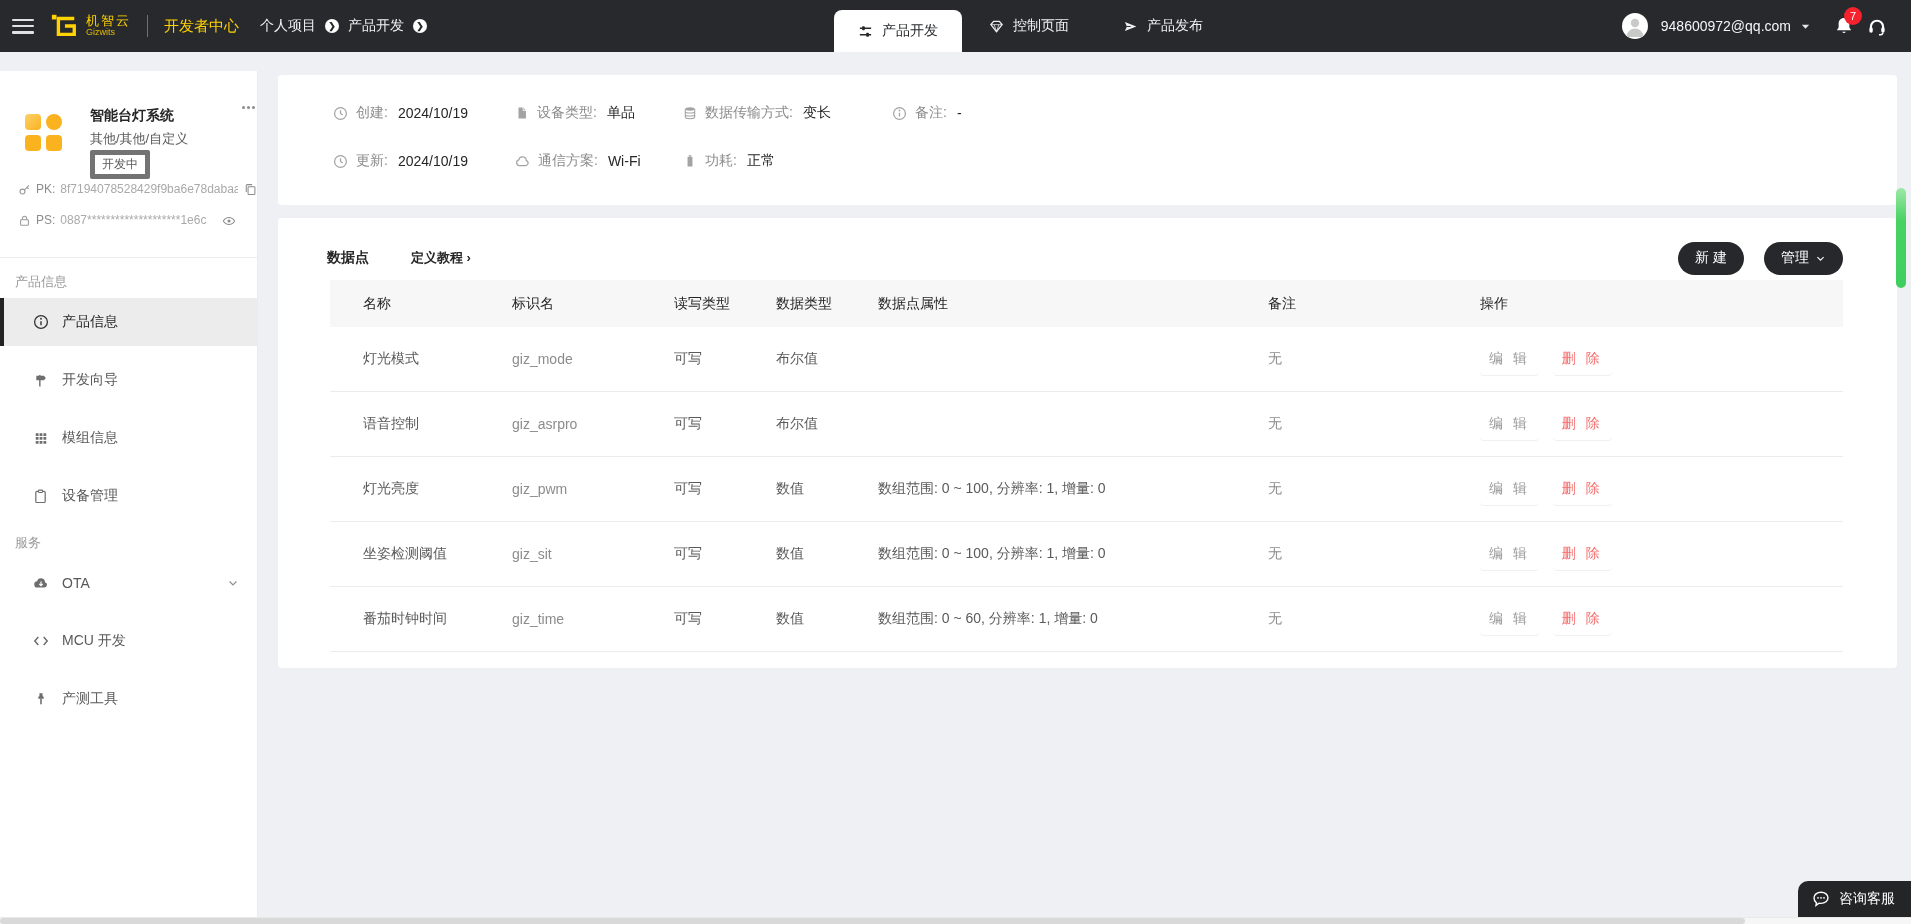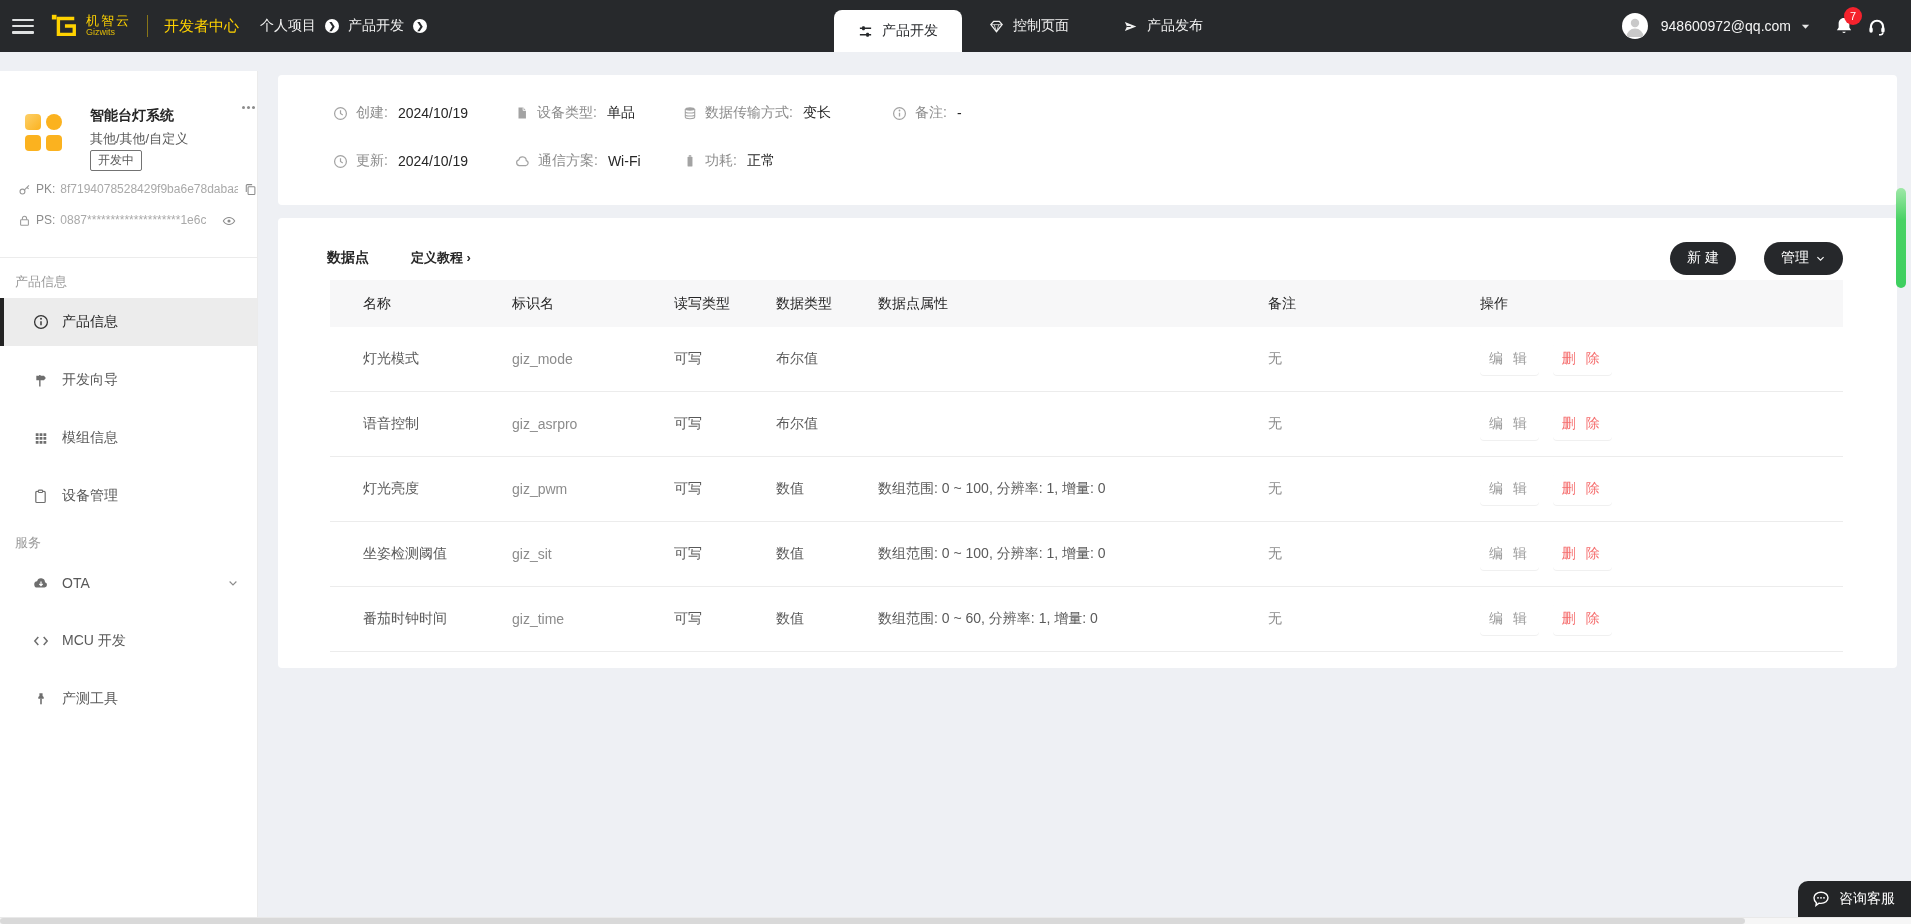--- a/index.html
+++ b/index.html
@@ -35,21 +35,21 @@
   
   .sidebar { position:absolute; top:52px; left:0; width:258px; bottom:7px; background:#fff; border-right:1px solid #ebebeb; z-index:4;margin-top:19px; }
   .product-icon { position:absolute; left:25px; top:43px; width:38px; height:38px; display:grid; grid-template-columns:16px 16px; grid-template-rows:16px 16px; gap:5px; }
   .pi-shape { background:#fbb21f; border-radius:4px; }
   .pi-shape.tl { background:linear-gradient(135deg,#fdd069,#fbb21f); }
   .pi-shape.tr { border-radius:50%; }
   .product-name { position:absolute; left:90px; top:36px; font-size:14px; font-weight:bold; color:#262626; }
   .more-btn { position:absolute; left:242px; top:28px; color:#8c8c8c; cursor:pointer; width:16px; height:16px; display:flex; align-items:center; }
   .more-btn i { width:3px; height:3px; border-radius:50%; background:#8c8c8c; box-shadow:5px 0 0 #8c8c8c, 10px 0 0 #8c8c8c; display:block; }
   .product-cat { position:absolute; left:90px; top:59px; font-size:13px; color:#595959; }
-  .product-badge { position:absolute; left:90px; top:79px; font-size:12px; color:#595959; border:1px solid #737373; border-radius:2px; padding:1px 7px; }
+  .product-badge { position:absolute; left:90px; top:79px; font-size:12px; color:#595959; border:5px solid #737373; border-radius:2px; padding:1px 7px; }
   .key-row { position:absolute; left:18px; display:flex; align-items:center; font-size:12px; color:#8c8c8c; white-space:nowrap; }
   .key-row .kicon { display:flex; margin-right:5px; color:#9a9a9a; }
   .key-row .kval { color:#a9a9a9; margin-left:5px; max-width:178px; overflow:hidden; }
   .row-pk { top:111px; } .row-ps { top:142px; }
   .copy-btn { position:absolute; left:244px; top:112px; cursor:pointer; color:#8c8c8c; display:flex; }
   .eye-btn  { position:absolute; left:222px; top:143px; cursor:pointer; color:#8c8c8c; display:flex; }
   .side-divider { position:absolute; left:0; right:0; top:186px; height:1px; background:#ececec; }
   .menu { position:absolute; top:187px; left:0; right:0; }
   .menu-title { margin:14px 0 6px 15px; font-size:13px; color:#999; height:20px; line-height:20px; }
   .menu-title.second { margin-top:13px; }
@@ -67,21 +67,21 @@
   .ov-grid { display:grid; grid-template-columns:182px 168px 209px auto; row-gap:30px; font-size:14px; }
   .ov-cell { display:flex; align-items:center; white-space:nowrap; }
   .ov-cell .oicon { display:flex; color:#a3a3a3; margin-right:8px; }
   .ov-label { color:#8c8c8c; }
   .ov-value { color:#262626; margin-left:10px; }
 
   .card2 { margin-top:13px; height:450px; }
   .dp-header { display:flex; align-items:center; padding:20px 54px 0 49px; height:60px; }
   .dp-tab { font-size:14px; font-weight:bold; color:#262626; cursor:pointer; }
   .dp-tutorial { font-size:13px; font-weight:bold; color:#262626; margin-left:42px; cursor:pointer; }
-  .dp-actions { margin-left:auto; display:flex; gap:28px;align-items:flex-end; }
+  .dp-actions { margin-left:auto; display:flex; gap:20px;align-items:flex-end; }
   .btn-dark { background:#26282b; color:#fff; border:none; border-radius:17px; height:33px; font-size:14px; padding:0 17px; cursor:pointer; font-family:inherit; display:flex; align-items:center; gap:6px; }
   .btn-dark .bchev { display:flex; }
 
   .dp-table { margin:2px 54px 0 52px; font-size:14px; }
   .t-row { display:grid; grid-template-columns:182px 162px 102px 102px 390px 212px 1fr; align-items:center; }
   .t-head { height:47px; background:#f7f7f8; color:#262626; }
   .t-body { height:65px; border-bottom:1px solid #ececec; color:#5a5a5a; }
   .t-cell:first-child { padding-left:33px; }
   .c-ident { color:#8c8c8c; }
   .c-remark { color:#8c8c8c; }

